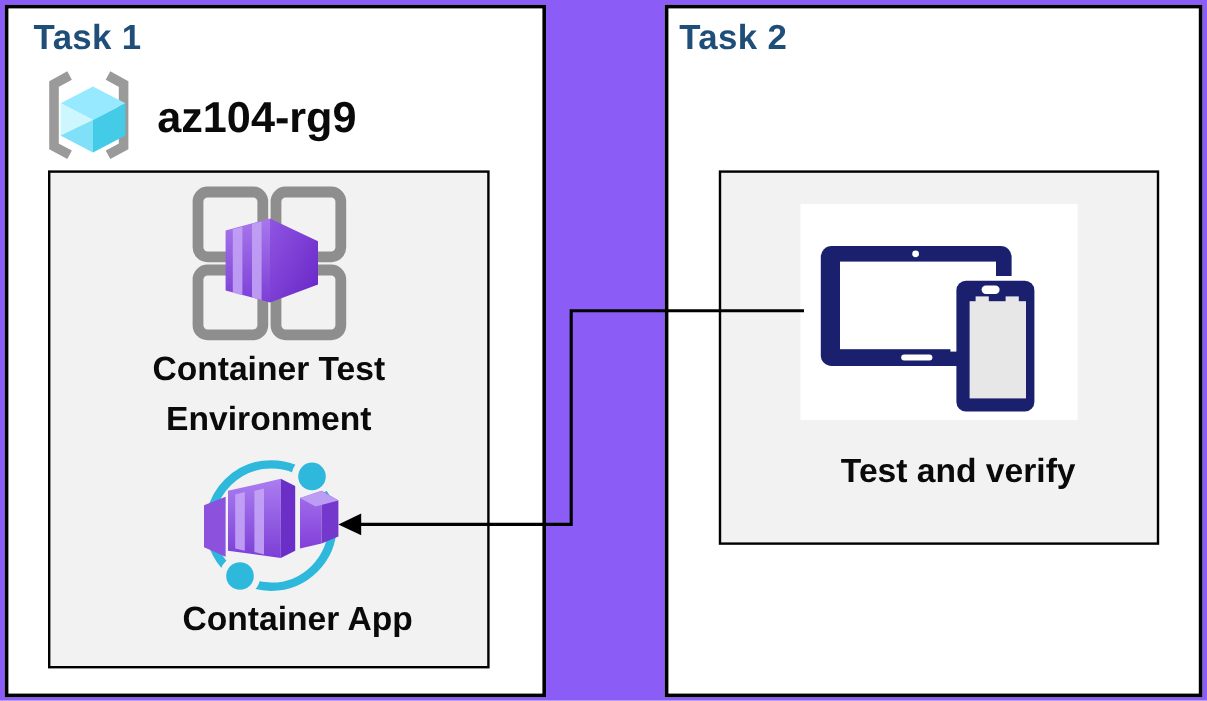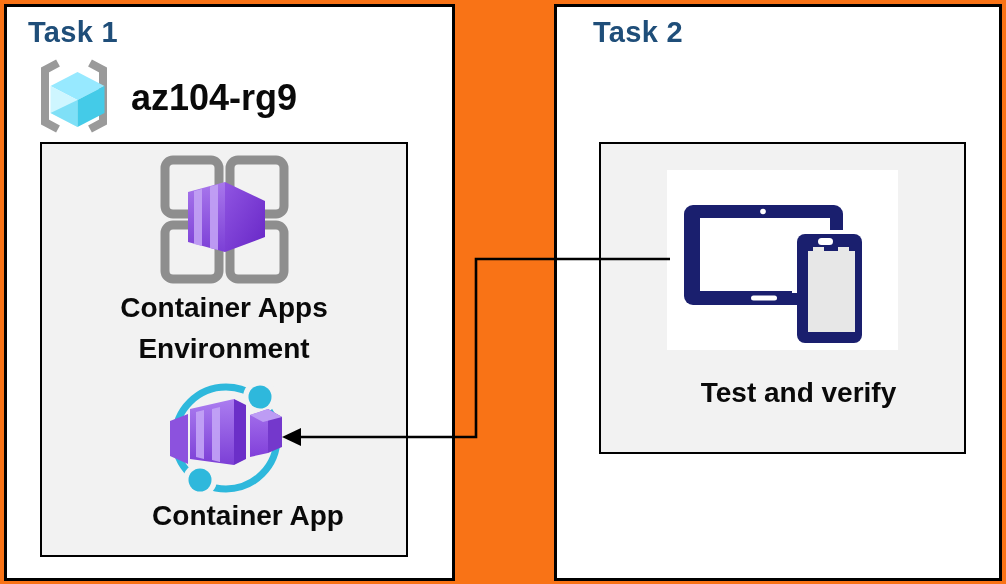--- a/index.html
+++ b/index.html
@@ -1,17 +1,17 @@
 <!DOCTYPE html>
 <html><head>
 <meta charset="utf-8">
 <style>
   html,body { margin:0; padding:0; background:#ffffff; }
   .stage {
-    position:relative; width:1006px; height:584px; background:#f97316;
+    position:relative; width:1006px; height:584px; background:#8b5cf6;
     font-family:"Liberation Sans", sans-serif; overflow:hidden;
   }
   .abs { position:absolute; }
   .task-box {
     position:absolute; box-sizing:border-box;
     border:3px solid #000; background:#fff;
   }
   .inner-box {
     position:absolute; box-sizing:border-box;
     border:2px solid #000; background:#F2F2F2;
@@ -71,21 +71,21 @@
         <rect x="7" y="7" width="54" height="54" rx="8" fill="none" stroke="#8E8E8E" stroke-width="9"></rect>
         <rect x="72" y="7" width="54" height="54" rx="8" fill="none" stroke="#8E8E8E" stroke-width="9"></rect>
         <rect x="7" y="72" width="54" height="54" rx="8" fill="none" stroke="#8E8E8E" stroke-width="9"></rect>
         <rect x="72" y="72" width="54" height="54" rx="8" fill="none" stroke="#8E8E8E" stroke-width="9"></rect>
         <polygon points="30,39 67,29 67,99 30,89" fill="url(#caeFront)"></polygon>
         <polygon points="67,29 107,48 107,84 67,99" fill="url(#caeRight)"></polygon>
         <polygon points="36,38 44,36 44,93 36,91" fill="#C2A2F4" opacity="0.9"></polygon>
         <polygon points="52,33.5 60,31.5 60,97 52,95" fill="#C2A2F4" opacity="0.9"></polygon>
       </svg>
 
-      <div class="item-label" style="left:0px; top:143px; width:364px;">Container Apps Environment</div>
+      <div class="item-label" style="left:0px; top:143px; width:364px;">Container Test Environment</div>
 
       <svg class="abs" style="left:120px; top:230px;" width="128" height="128" viewBox="0 0 128 128">
         <defs>
           <linearGradient id="caFront" x1="0" y1="0" x2="0" y2="1">
             <stop offset="0" stop-color="#AB7DF0"></stop>
               <stop offset="1" stop-color="#7C3FD6"></stop>
           </linearGradient>
           <linearGradient id="caCap" x1="0" y1="0" x2="0" y2="1">
             <stop offset="0" stop-color="#A470EC"></stop>
               <stop offset="1" stop-color="#8140DA"></stop>
@@ -105,21 +105,21 @@
         <polygon points="106,35 120,43 120,73 106,79" fill="#7438CC"></polygon>
         <polygon points="88,41 106,35 120,43 101,48" fill="#BD9CF4"></polygon>
       </svg>
 
       <div class="item-label" style="left:0px; top:351px; width:412px;text-align:center;">Container App</div>
     </div>
   </div>
 
   <div class="task-box" style="left:554px; top:4px; width:448px; height:577px;">
 
-    <div class="task-title" style="left:36px; top:9px;">Task 2</div>
+    <div class="task-title" style="left:9px; top:9px;">Task 2</div>
 
     <div class="inner-box" style="left:42px; top:135px; width:367px; height:312px;">
 
       <div class="white-panel" style="left:66px; top:26px; width:231px; height:180px;">
 
         <svg width="231" height="180" viewBox="0 0 231 180">
           <rect x="17" y="35" width="159" height="100" rx="9" fill="#1A1F6E"></rect>
           <rect x="33" y="48" width="130" height="73" fill="#FFFFFF"></rect>
           <circle cx="96" cy="41.5" r="2.8" fill="#FFFFFF"></circle>
           <rect x="84" y="125.5" width="26" height="5" rx="2.5" fill="#FFFFFF"></rect>

